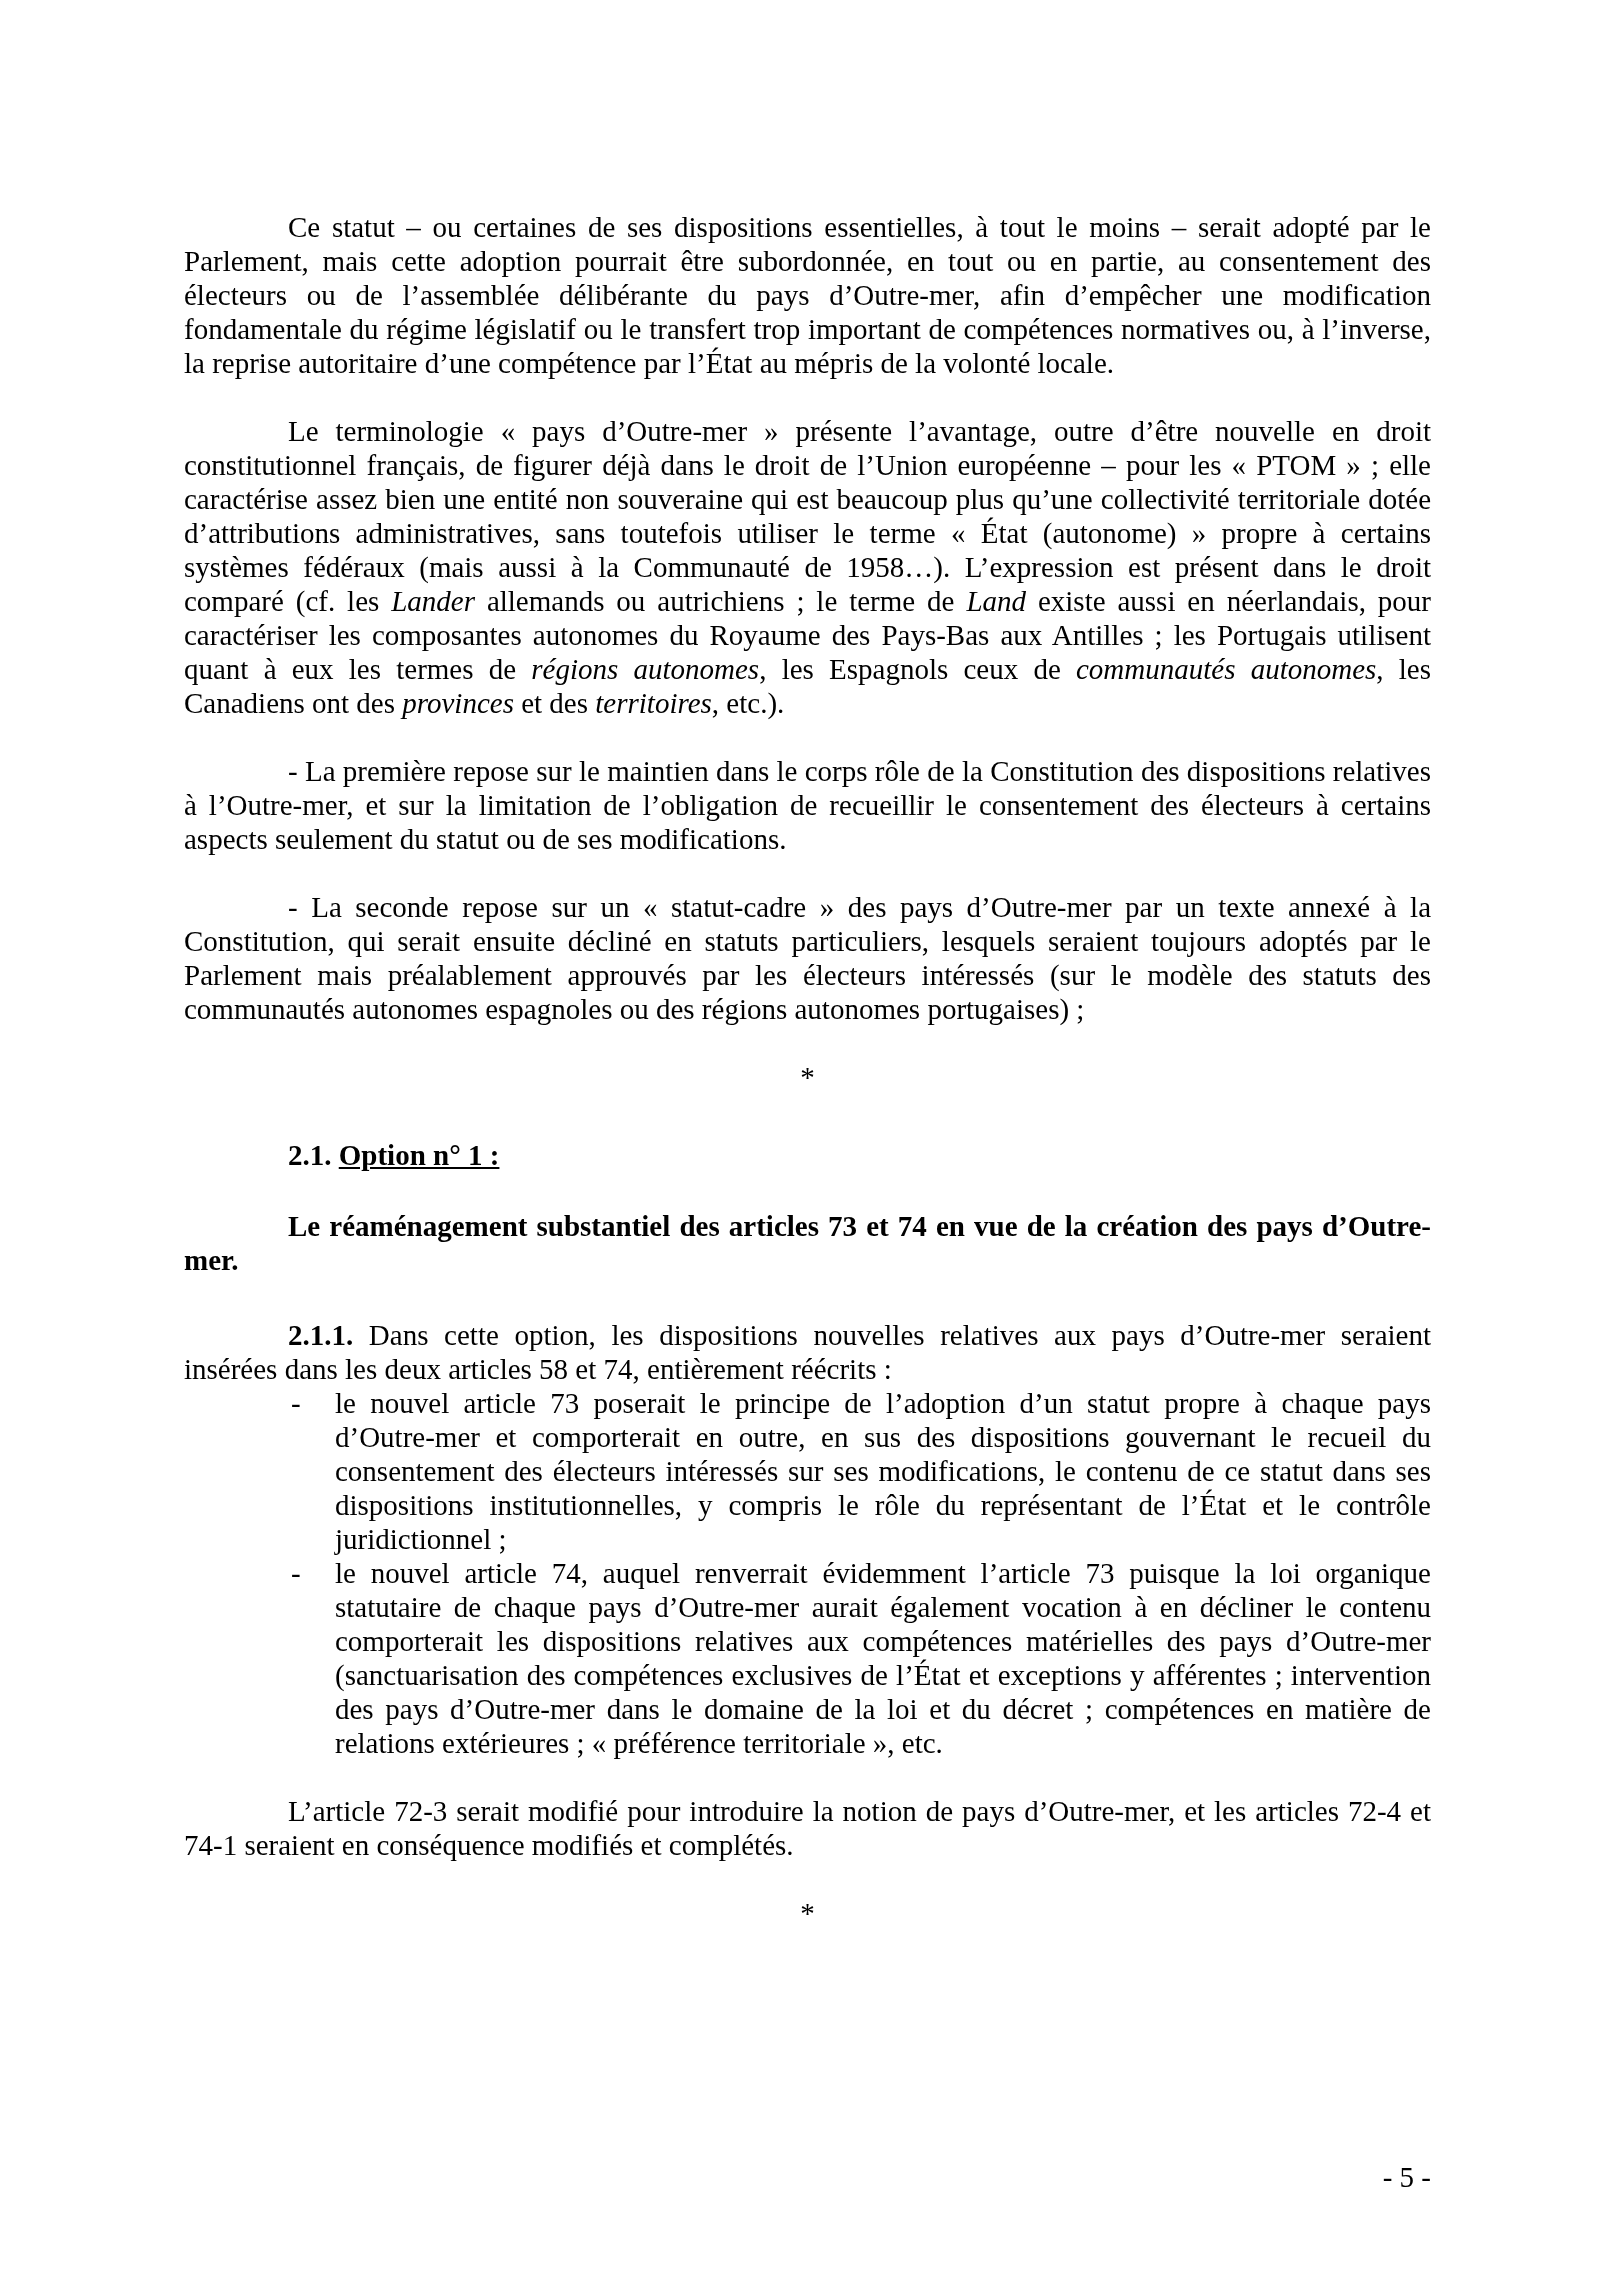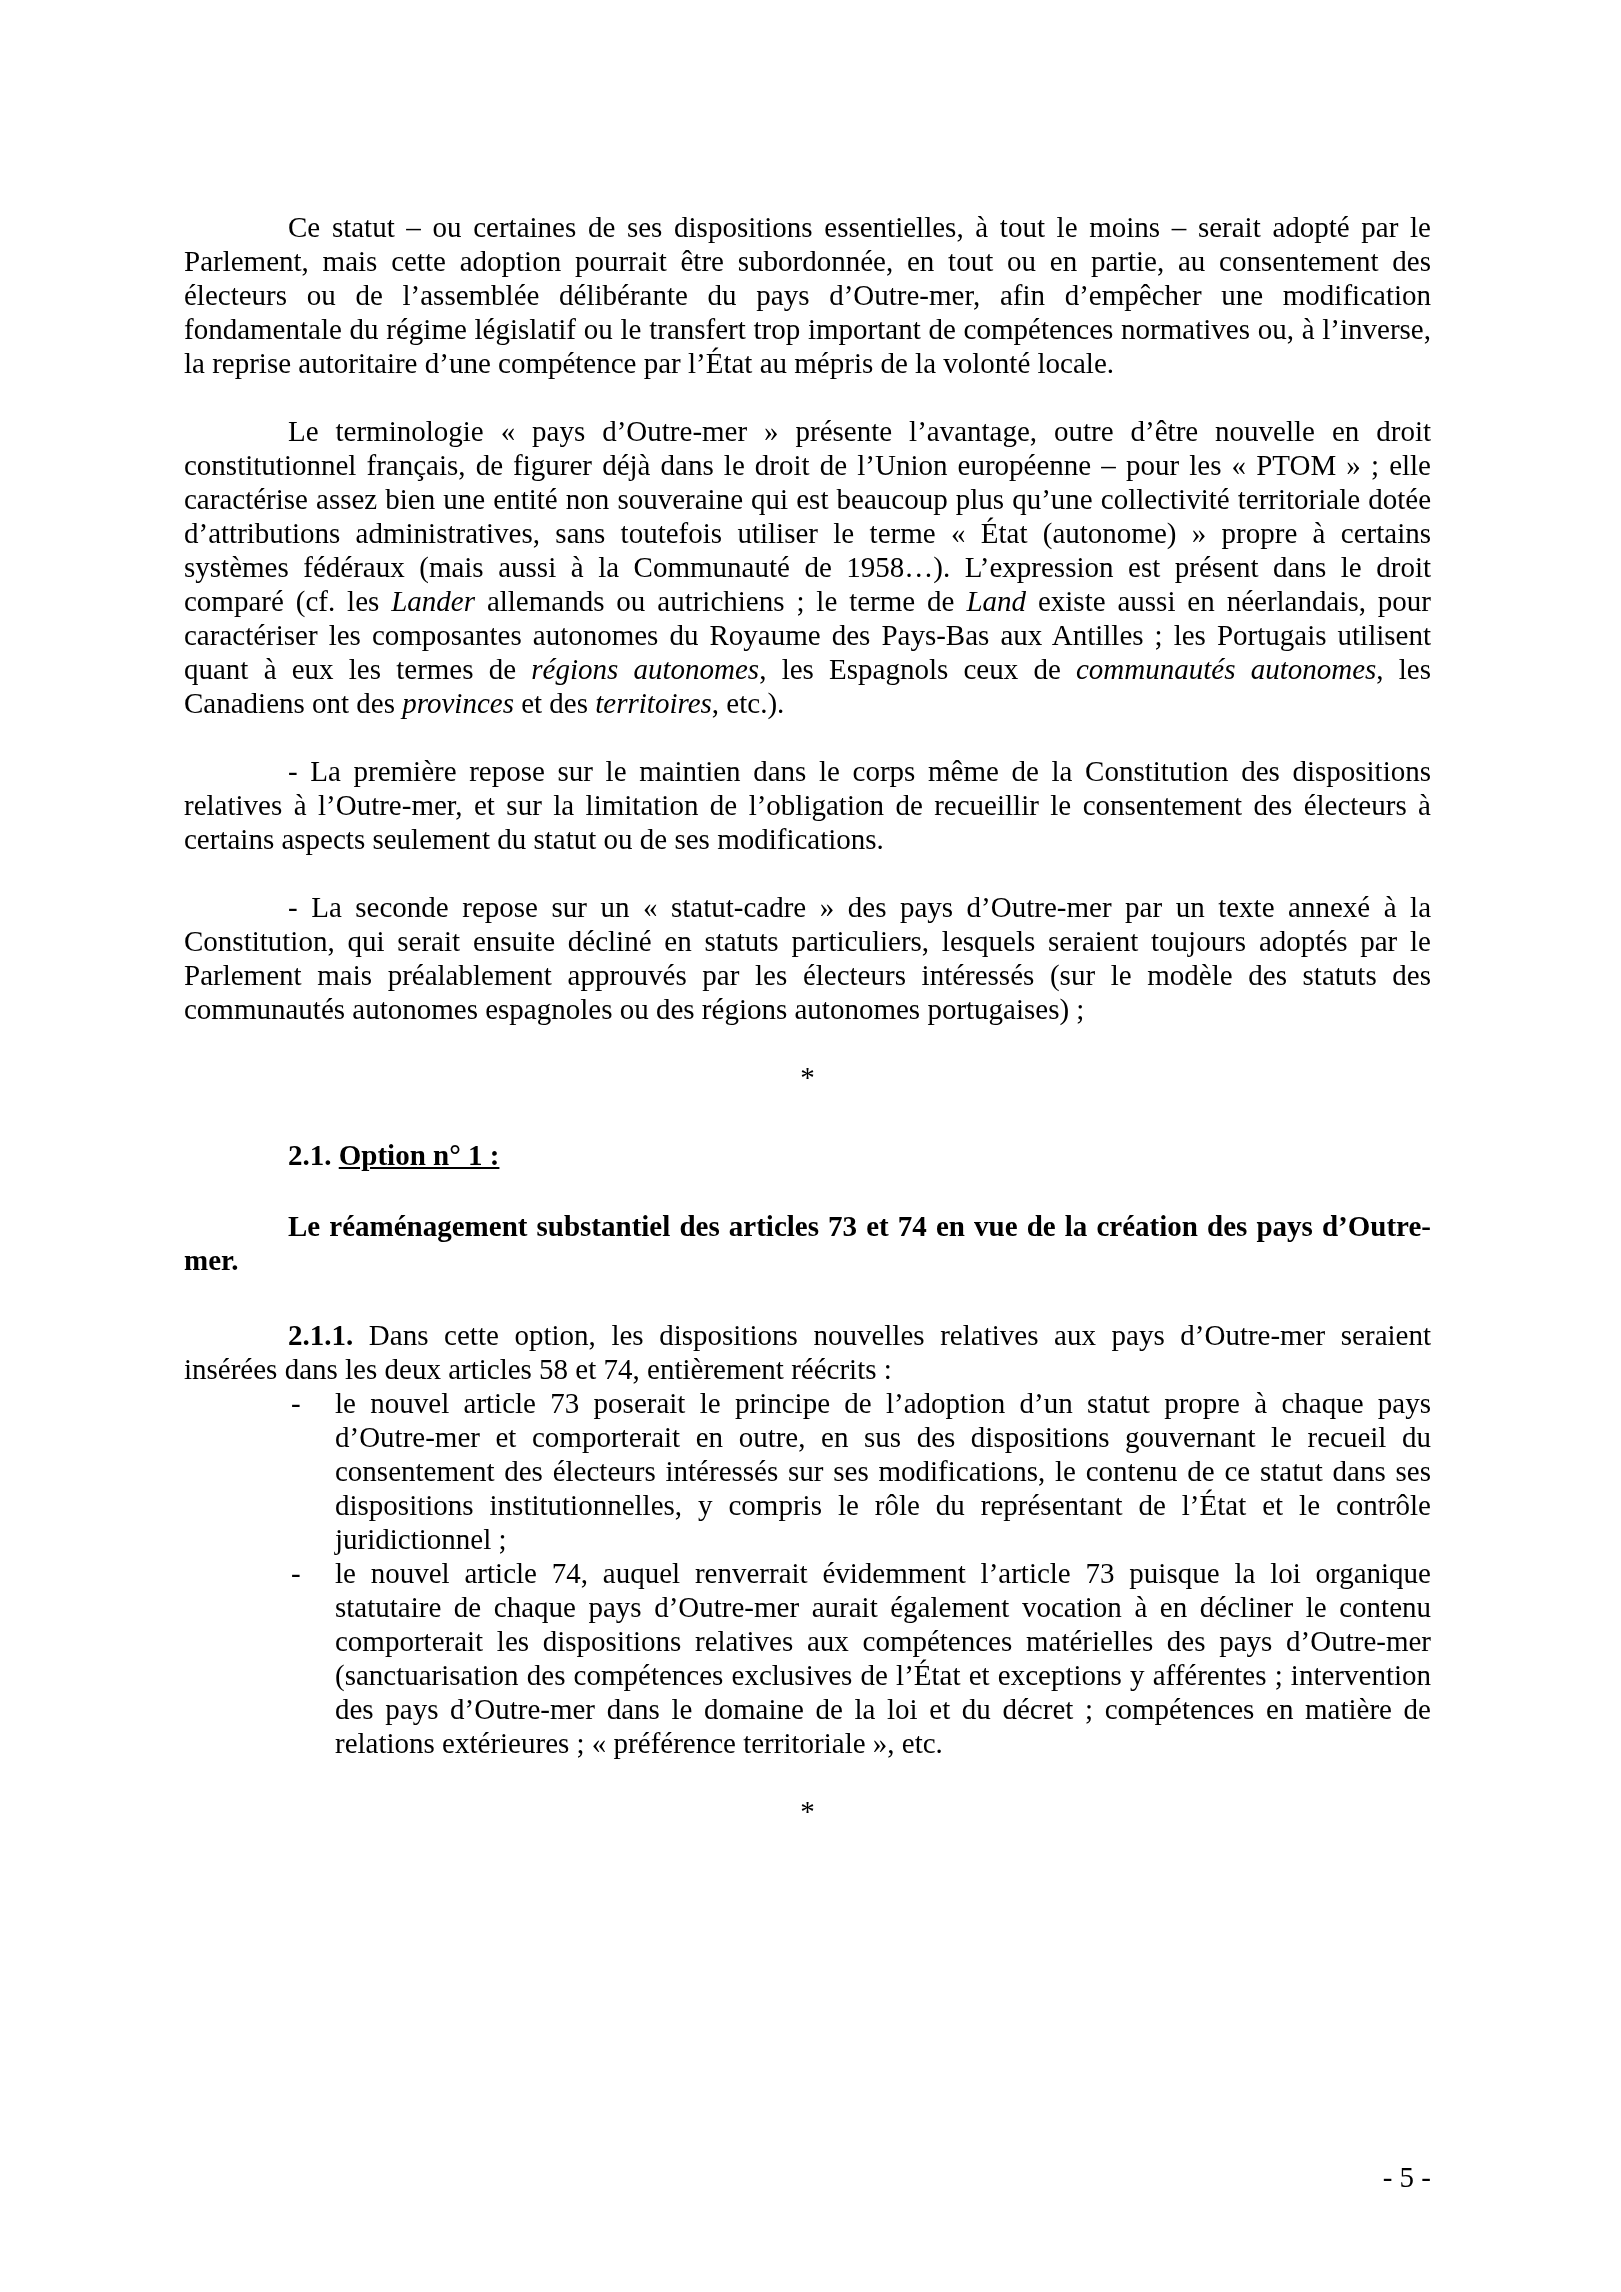--- a/index.html
+++ b/index.html
@@ -64,21 +64,21 @@
 <body>
 
 <div class="page">
   <div class="content">
 
     <p class="indent"><span>Ce statut – ou certaines de ses dispositions essentielles, à tout le moins – serait adopté par le Parlement, mais cette adoption pourrait être subordonnée, en tout ou en partie, au consentement des électeurs ou de l’assemblée délibérante du pays d’Outre-mer, afin d’empêcher une modification fondamentale du régime législatif ou le transfert trop important de compétences normatives ou, à l’inverse, la reprise autoritaire d’une compétence par l’État au mépris de la volonté locale.</span></p>
 
     <p class="indent"><span>Le terminologie « pays d’Outre-mer » présente l’avantage, outre d’être nouvelle en droit constitutionnel français, de figurer déjà dans le droit de l’Union européenne – pour les « PTOM » ; elle caractérise assez bien une entité non souveraine qui est beaucoup plus qu’une collectivité territoriale dotée d’attributions administratives, sans toutefois utiliser le terme « État (autonome) » propre à certains systèmes fédéraux (mais aussi à la Communauté de 1958…). L’expression est présent dans le droit comparé (cf. les </span><span class="it">Lander</span><span> allemands ou autrichiens ; le terme de </span><span class="it">Land</span><span> existe aussi en néerlandais, pour caractériser les composantes autonomes du Royaume des Pays-Bas aux Antilles ; les Portugais utilisent quant à eux les termes de </span><span class="it">régions autonomes</span><span>, les Espagnols ceux de </span><span class="it">communautés autonomes</span><span>, les Canadiens ont des </span><span class="it">provinces</span><span> et des </span><span class="it">territoires</span><span>, etc.).</span></p>
 
 
-    <p class="indent"><span>- La première repose sur le maintien dans le corps même de la Constitution des dispositions relatives à l’Outre-mer, et sur la limitation de l’obligation de recueillir le consentement des électeurs à certains aspects seulement du statut ou de ses modifications.</span></p>
+    <p class="indent"><span>- La première repose sur le maintien dans le corps rôle de la Constitution des dispositions relatives à l’Outre-mer, et sur la limitation de l’obligation de recueillir le consentement des électeurs à certains aspects seulement du statut ou de ses modifications.</span></p>
 
     <p class="indent"><span>- La seconde repose sur un « statut-cadre » des pays d’Outre-mer par un texte annexé à la Constitution, qui serait ensuite décliné en statuts particuliers, lesquels seraient toujours adoptés par le Parlement mais préalablement approuvés par les électeurs intéressés (sur le modèle des statuts des communautés autonomes espagnoles ou des régions autonomes portugaises) ;</span></p>
 
     <p class="star">*</p>
 
     <p class="indent h-option"><span class="bd">2.1. </span><span class="bd un">Option n° 1 :</span></p>
 
     <p class="indent h-bold"><span class="bd">Le réaménagement substantiel des articles 73 et 74 en vue de la création des pays d’Outre-mer.</span></p>
 
     <p class="indent p-list-intro"><span class="bd">2.1.1.</span><span> Dans cette option, les dispositions nouvelles relatives aux pays d’Outre-mer seraient insérées dans les deux articles 58 et 74, entièrement réécrits :</span></p>
@@ -87,20 +87,21 @@
       <li>
         <span class="bullet">-</span>
         <span><span>le nouvel article 73 poserait le principe de l’adoption d’un statut propre à chaque pays d’Outre-mer et comporterait en outre, en sus des dispositions gouvernant le recueil du consentement des électeurs intéressés sur ses modifications,  le contenu de ce statut dans ses dispositions institutionnelles, y compris le rôle du représentant de l’État et le contrôle juridictionnel ;</span></span>
       </li>
       <li>
         <span class="bullet">-</span>
         <span><span>le nouvel article 74, auquel renverrait évidemment l’article 73 puisque la loi organique statutaire de chaque pays d’Outre-mer aurait également vocation à en décliner le contenu comporterait les dispositions relatives aux compétences matérielles des pays d’Outre-mer (sanctuarisation des compétences exclusives de l’État et exceptions y afférentes ; intervention des pays d’Outre-mer dans le domaine de la loi et du décret ; compétences en matière de relations extérieures ; « préférence territoriale », etc.</span></span>
       </li>
     </ul>
 
+    <p class="indent"><span>L’article 72-3 serait modifié pour introduire la notion de pays d’Outre-mer, et les articles 72-4 et 74-1 seraient en conséquence modifiés et complétés.</span></p>
 
     <p class="star star-final">*</p>
 
   </div>
 
   <div class="page-number">- 5 -</div>
 </div>
 
 
 </body></html>

